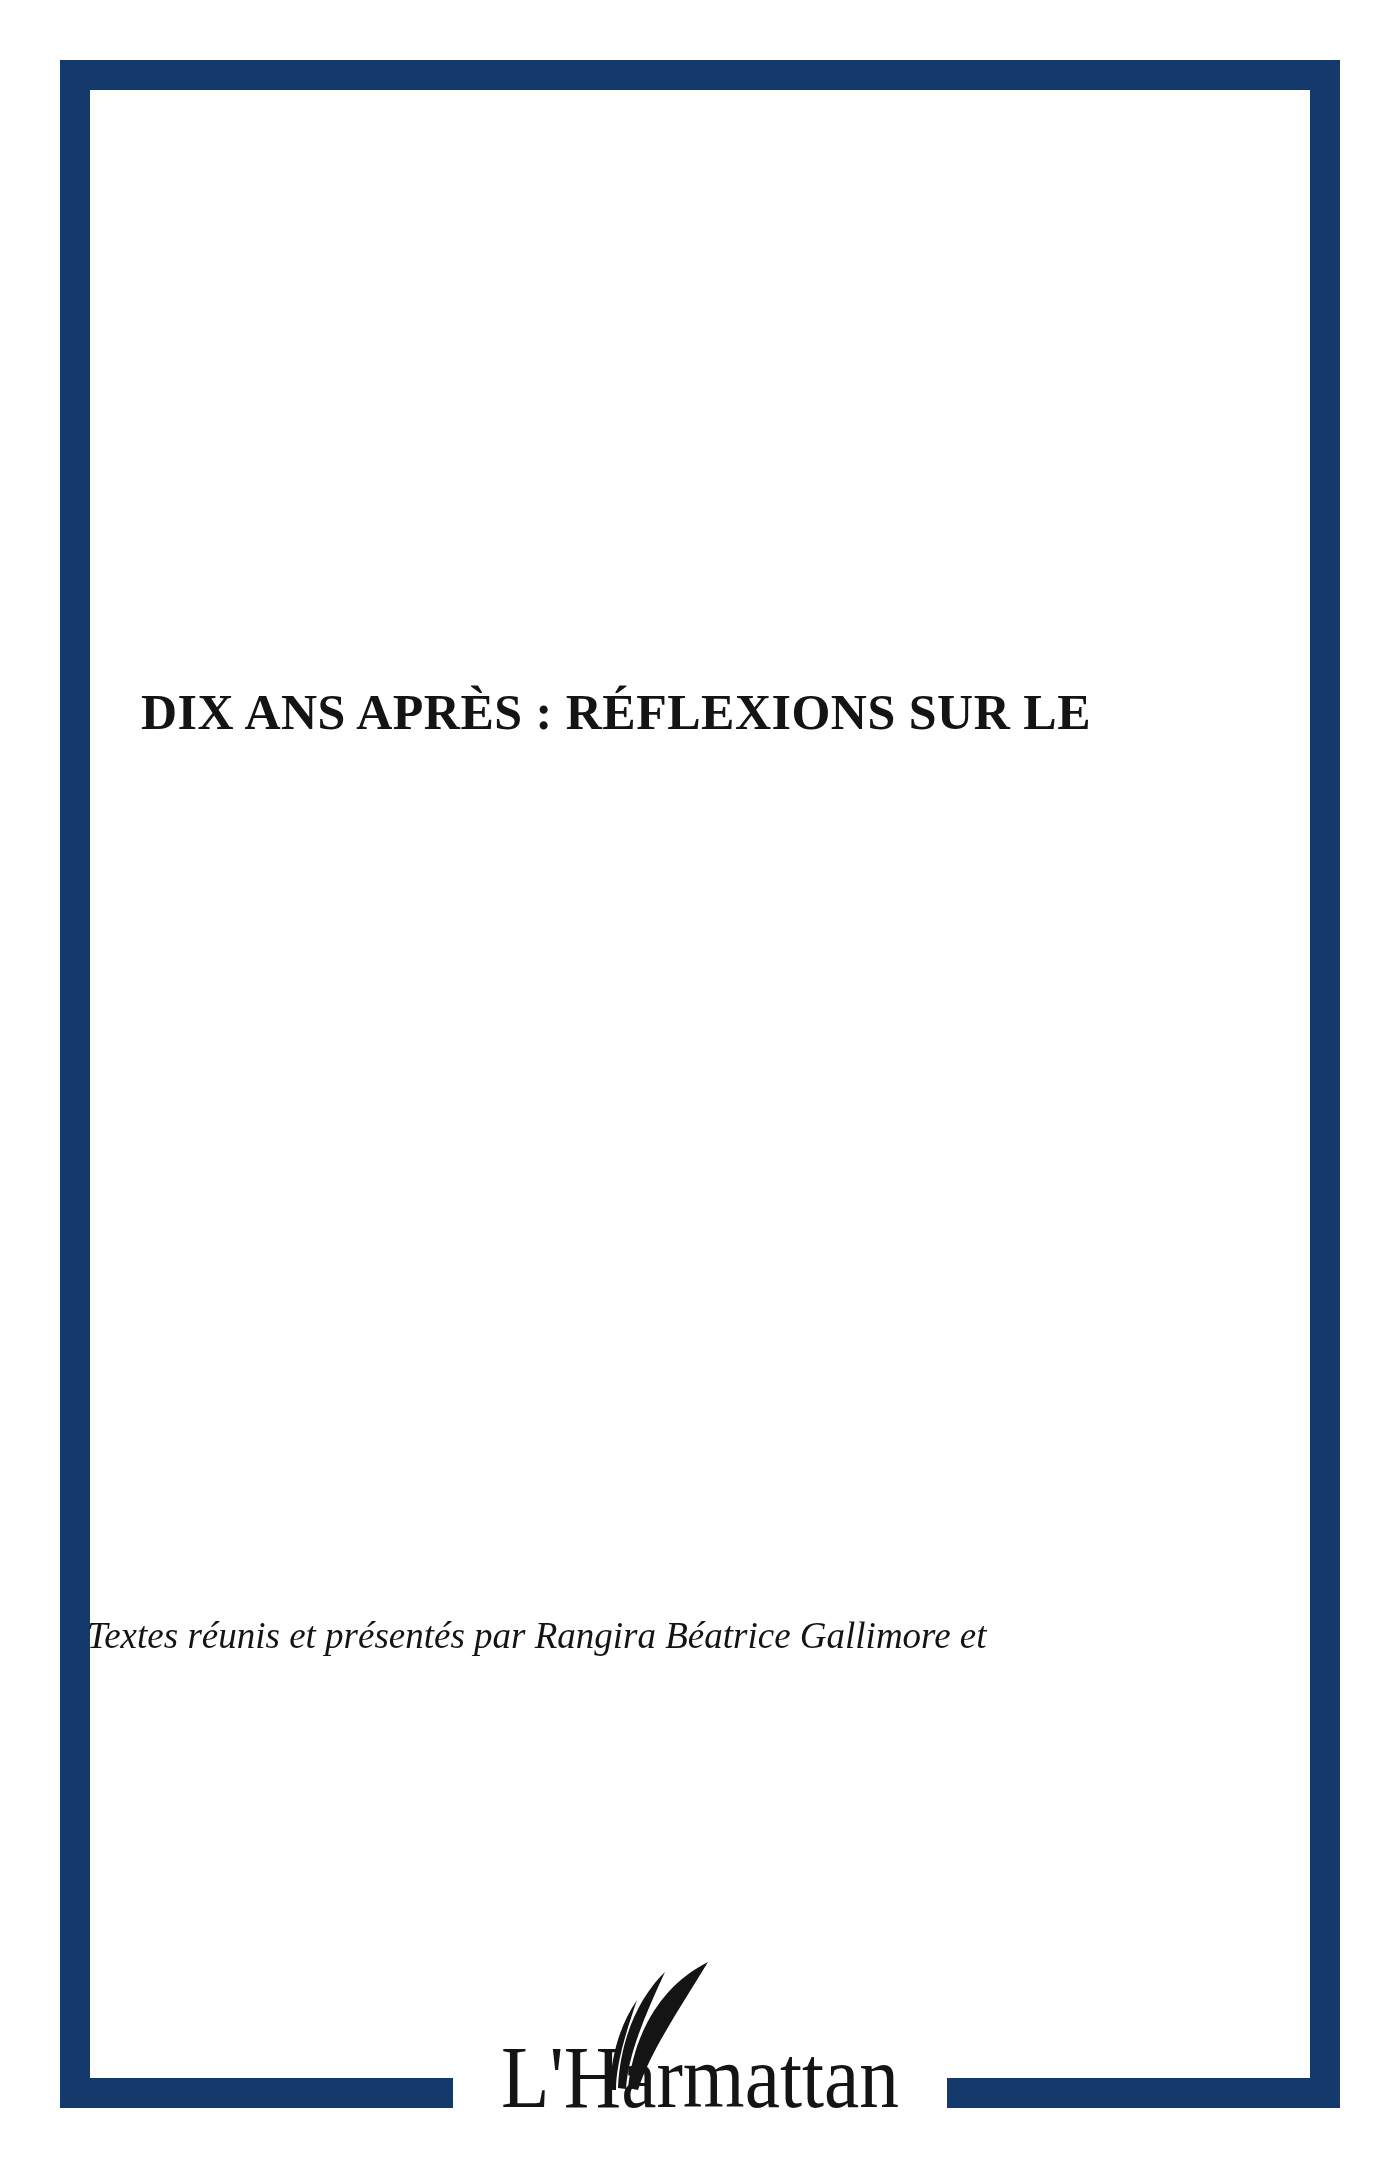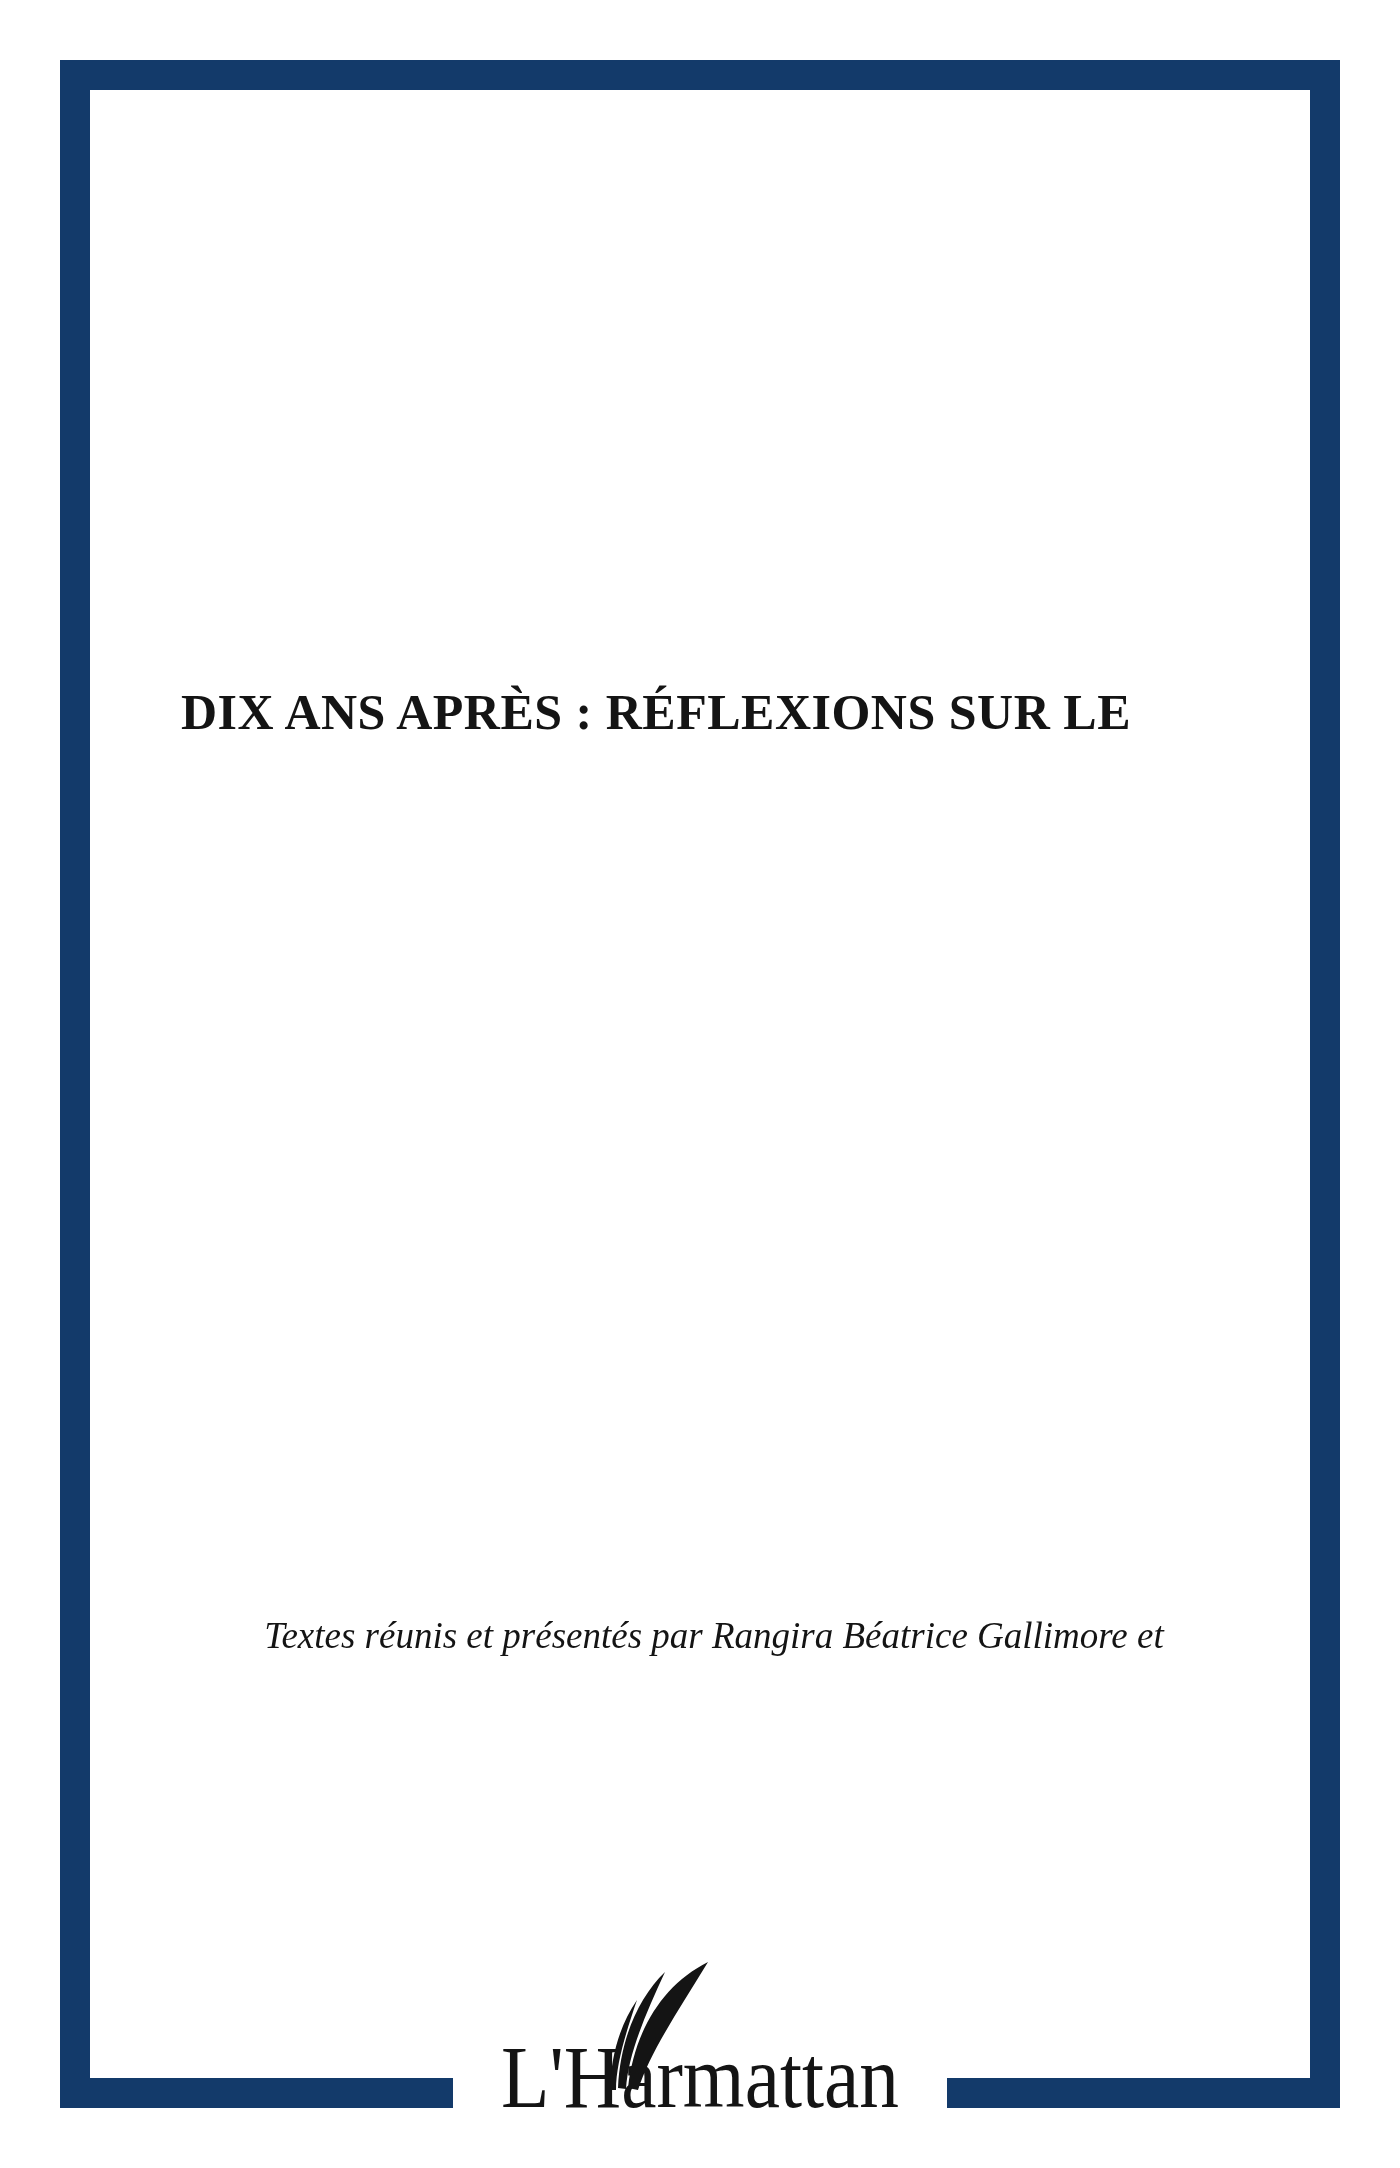--- a/index.html
+++ b/index.html
@@ -30,30 +30,29 @@
     position: absolute;
     left: 90px;
     top: 650px;
     width: 1052px;
     text-align: center;
     font-weight: bold;
     font-size: 50px;
     line-height: 56px;
     letter-spacing: 0.5px;
     color: var(--ink, #111111);
-    margin-left: 40px;
   }
   .title .line { display: block; white-space: nowrap; }
 
   .byline {
     position: absolute;
-    left: 104px;
+    left: 87px;
     top: 1614px;
     width: 1220px;
-    text-align: center;
+    text-align: left;
     font-style: italic;
     font-size: 37px;
     line-height: 44px;
     color: var(--ink, #111111);
   }
   .byline .line { display: block; white-space: nowrap; }
 
   .publisher-logo {
     position: absolute;
     left: 440px;

